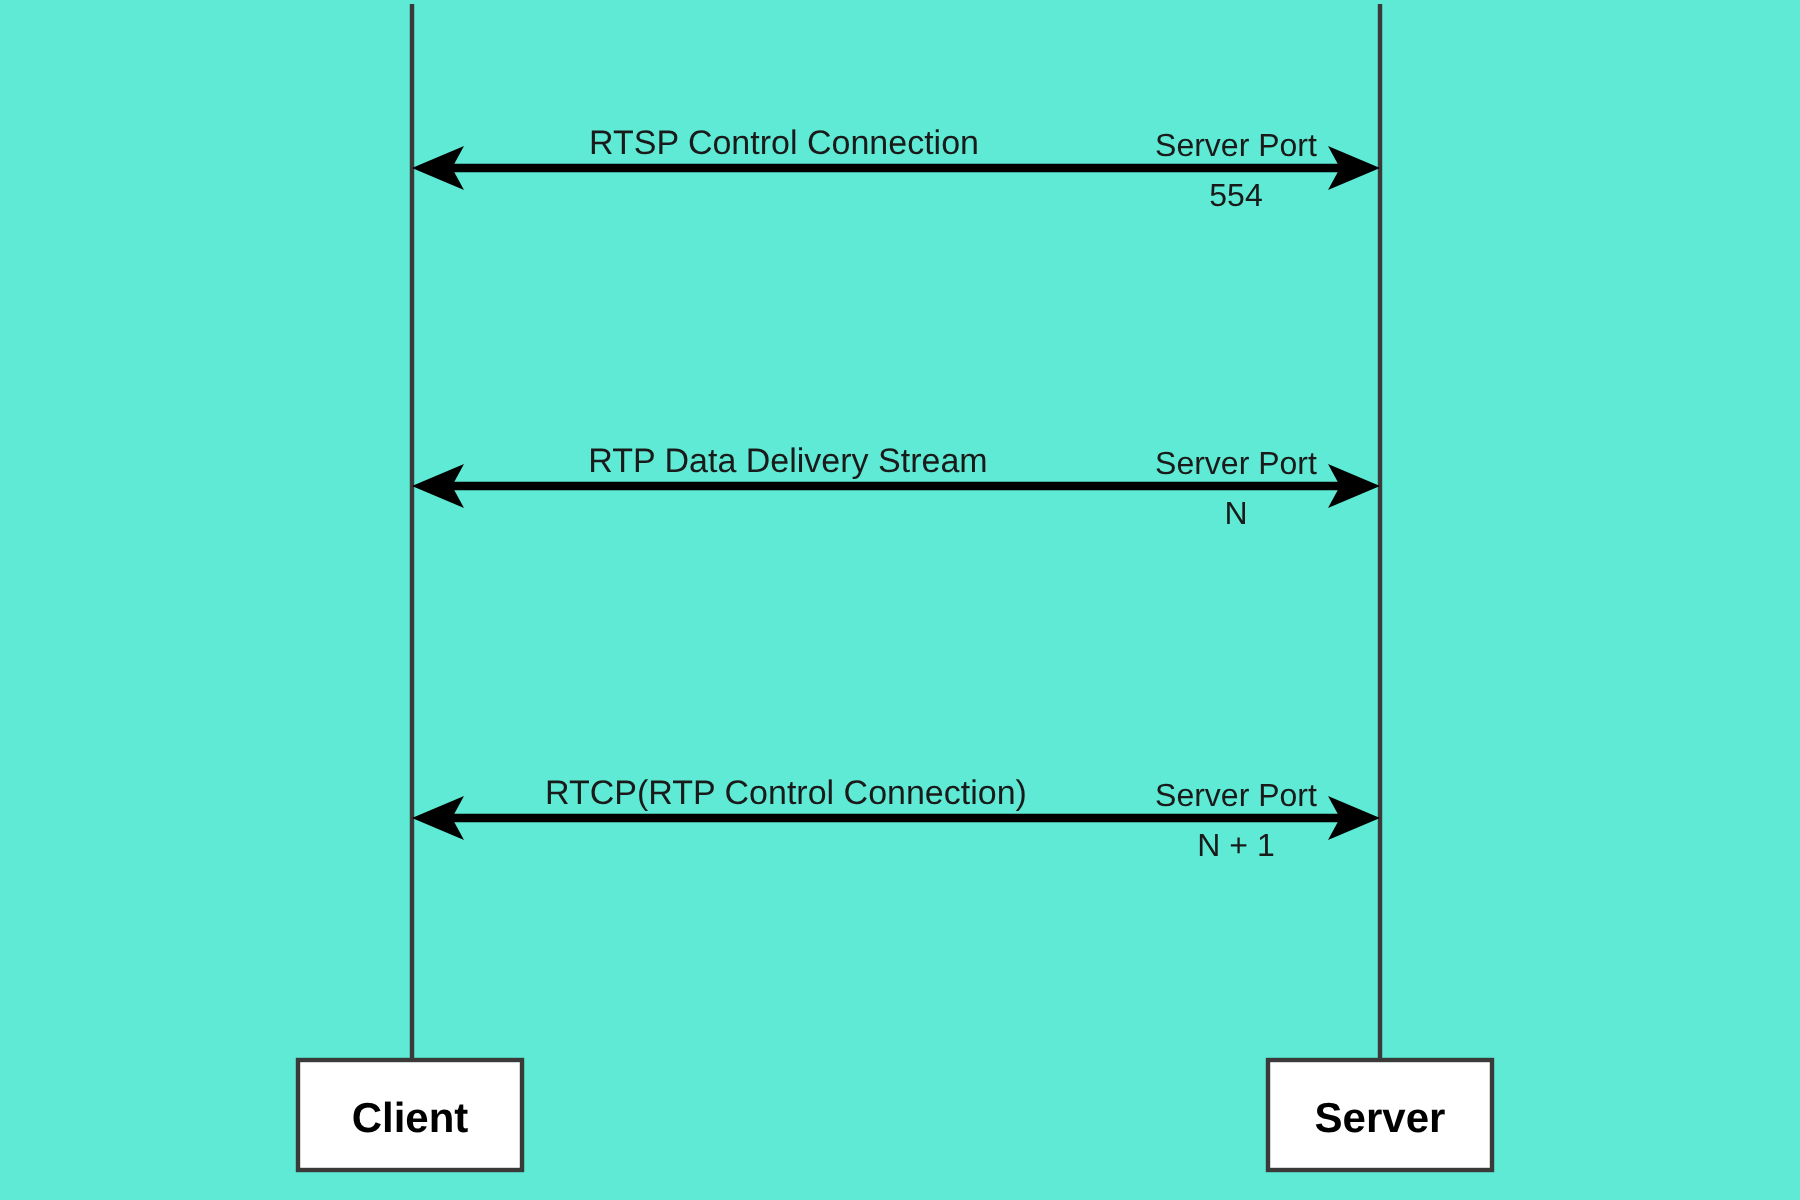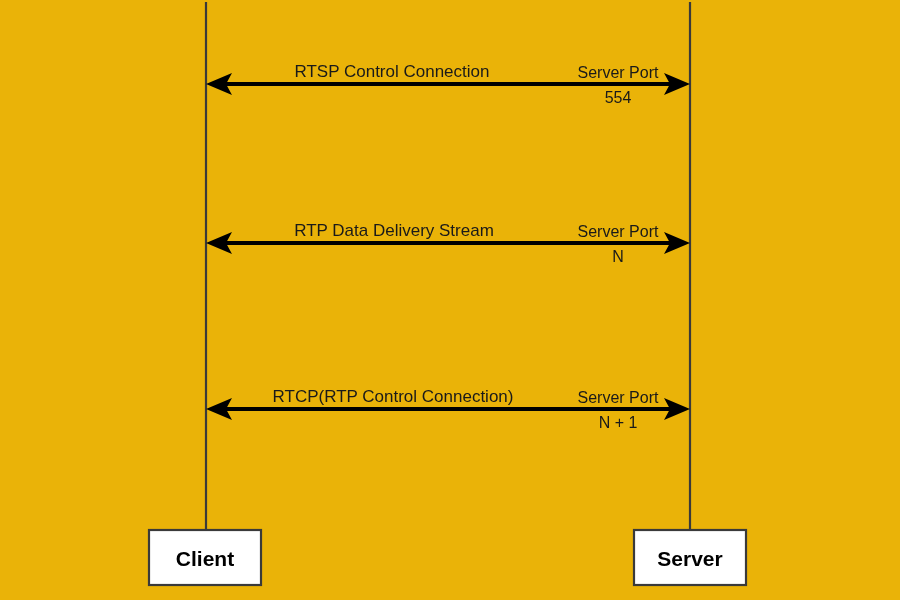--- a/index.html
+++ b/index.html
@@ -8,21 +8,21 @@
     padding: 0;
     background: #ffffff;
   }
   body {
     font-family: "Liberation Sans", sans-serif;
   }
   #diagram-canvas {
     position: relative;
     width: 900px;
     height: 600px;
-    background: #eab308;
+    background: #5eead4;
     overflow: hidden;
   }
   #diagram-svg {
     position: absolute;
     top: 0;
     left: 0;
     width: 900px;
     height: 600px;
     display: block;
   }

